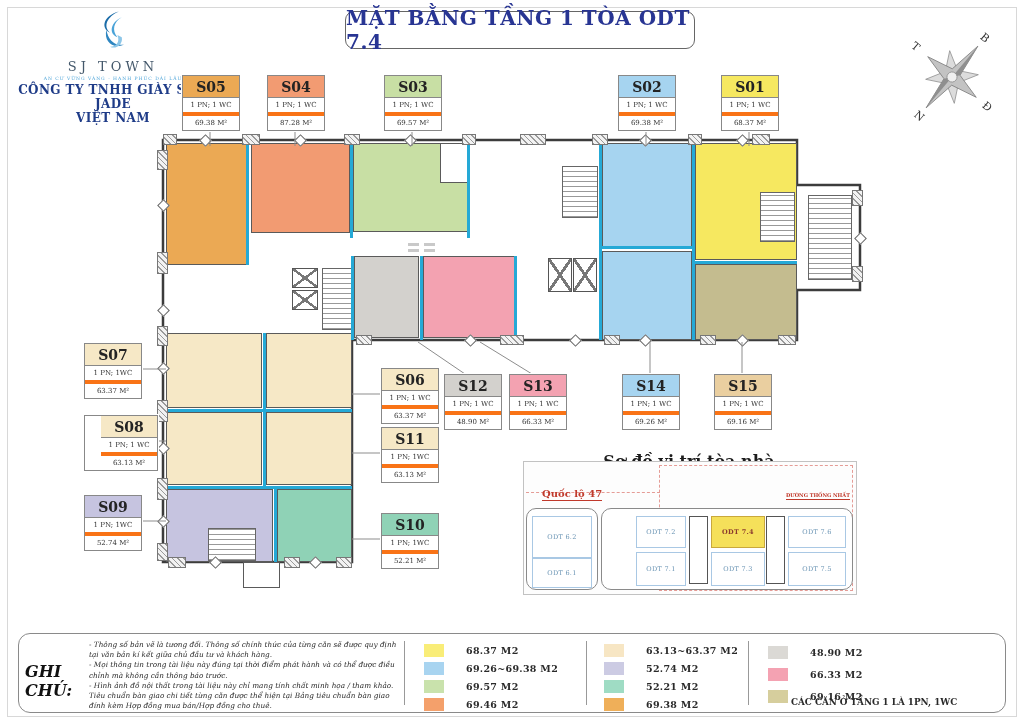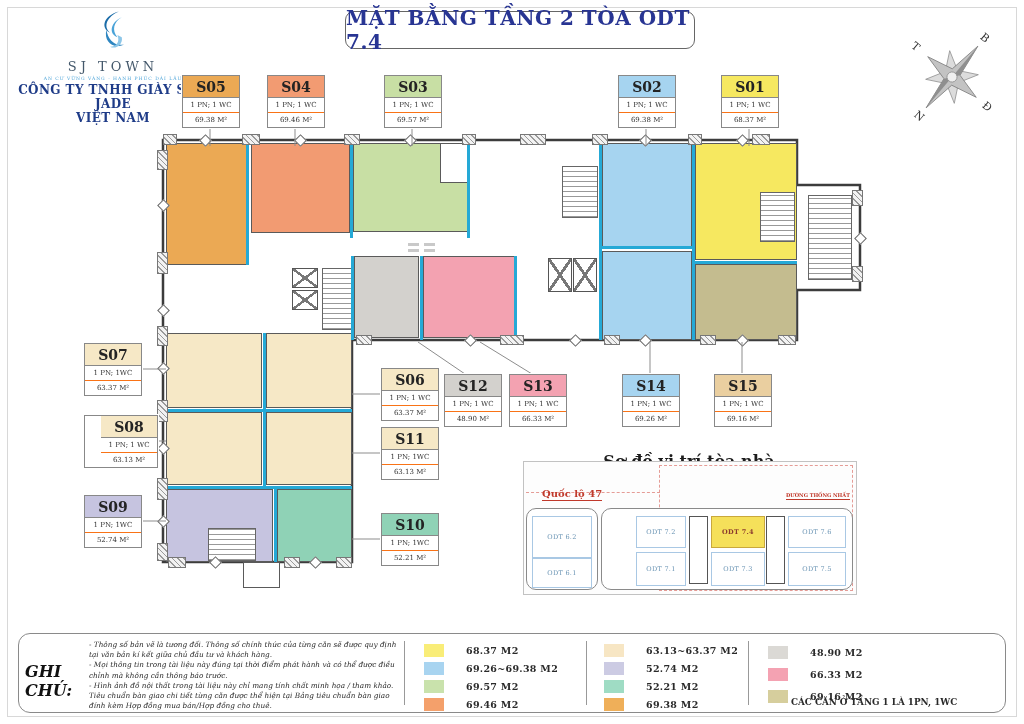--- a/index.html
+++ b/index.html
@@ -12,21 +12,21 @@
   #logo .brand{font-size:13px;letter-spacing:4px;color:#44586B;margin-top:1px;}
   #logo .tagline{font-size:4.5px;letter-spacing:1px;color:#4AA3D8;margin-top:2px;white-space:nowrap;}
   #logo .company{font-size:12px;font-weight:bold;color:#1F3C88;margin-top:2px;letter-spacing:.4px;}
   #title-box{position:absolute;left:345px;top:11px;width:348px;height:36px;border:1.6px solid #666;
              border-radius:9px;display:flex;align-items:center;justify-content:center;}
   #title-box .t{font-size:20px;font-weight:bold;color:#283593;letter-spacing:.5px;}
 
   
   .apt-label{position:absolute;width:56px;background:#fff;border:1px solid #888;box-shadow:0 0 0 1px #fff;font-family:"DejaVu Serif",serif;}
   .apt-label .h{height:21px;display:flex;align-items:center;justify-content:center;font-weight:bold;font-size:14px;color:#232323;border-bottom:1px solid #888;}
-  .apt-label .r{height:14px;display:flex;align-items:center;justify-content:center;font-size:7px;color:#333;border-bottom:1px solid #f97316;}
+  .apt-label .r{height:14px;display:flex;align-items:center;justify-content:center;font-size:7px;color:#333;border-bottom:4px solid #f97316;}
   .apt-label .r:last-child{border-bottom:none;}
 
   
   .region{position:absolute;border:1px solid #5a5a5a;box-sizing:border-box;}
   .cyan{position:absolute;background:#25A9D6;}
   .hatch{position:absolute;background:#f2f2f2;border:1px solid #777;box-sizing:border-box;
          background-image:repeating-linear-gradient(45deg,#9a9a9a 0 1px,transparent 1px 4px);}
   .stairs{position:absolute;background:#fff;border:1px solid #666;box-sizing:border-box;
           background-image:repeating-linear-gradient(0deg,#999 0 1px,transparent 1px 5px);}
   .elev{position:absolute;background:
@@ -75,21 +75,21 @@
       <path d="M21,27 C17,43 30,54 45,47 C32,50 23,40 21,27 Z" fill="#2E86C1"></path>
       <path d="M36,34 C40,44 34,50 26,50 C34,54 44,47 42,37 Z" fill="#8CC6E8"></path>
     </svg>
     <div class="brand">SJ TOWN</div>
     <div class="tagline">AN CƯ VỮNG VÀNG - HẠNH PHÚC DÀI LÂU</div>
     <div class="company">CÔNG TY TNHH GIÀY SUN JADE</div>
     <div class="company" style="margin-top:0;">VIỆT NAM</div>
   </div>
 
   <div id="title-box">
-    <span class="t">MẶT BẰNG TẦNG 2 TÒA ODT 7.4</span>
+    <span class="t">MẶT BẰNG TẦNG 1 TÒA ODT 7.4</span>
   </div>
 
   <svg id="compass" style="position:absolute;left:893px;top:18px;" width="118" height="118" viewBox="-22 -22 164 164">
     <g transform="rotate(40 60 60)">
       <path d="M60,48 L86,34 L72,60 L86,86 L60,72 L34,86 L48,60 L34,34 Z" fill="#dcdcdc" stroke="#8d8d8d" stroke-width="1"></path>
       <path d="M60,4 L67,51 L104,60 L67,69 L60,116 L53,69 L16,60 L53,51 Z" fill="#c3c3c3" stroke="#777" stroke-width="1"></path>
       <path d="M60,4 L67,51 L60,60 Z" fill="#8f8f8f"></path>
       <path d="M60,116 L53,69 L60,60 Z" fill="#8f8f8f"></path>
       <circle cx="60" cy="60" r="7" fill="#efefef" stroke="#888"></circle>
       <text x="60" y="-6" text-anchor="middle" font-size="15" fill="#333">B</text>
@@ -210,21 +210,21 @@
 
   <div id="labels">
       <div class="apt-label" style="left: 182px; top: 75px;">
         <div class="h" style="background: rgb(235, 169, 84);">S05</div>
         <div class="r">1 PN; 1 WC</div>
         <div class="r">69.38 M²</div>
       </div>
       <div class="apt-label" style="left: 267px; top: 75px;">
         <div class="h" style="background: rgb(242, 155, 114);">S04</div>
         <div class="r">1 PN; 1 WC</div>
-        <div class="r">69.46 M²</div>
+        <div class="r">87.28 M²</div>
       </div>
       <div class="apt-label" style="left: 384px; top: 75px;">
         <div class="h" style="background: rgb(200, 223, 164);">S03</div>
         <div class="r">1 PN; 1 WC</div>
         <div class="r">69.57 M²</div>
       </div>
       <div class="apt-label" style="left: 618px; top: 75px;">
         <div class="h" style="background: rgb(166, 212, 240);">S02</div>
         <div class="r">1 PN; 1 WC</div>
         <div class="r">69.38 M²</div>

